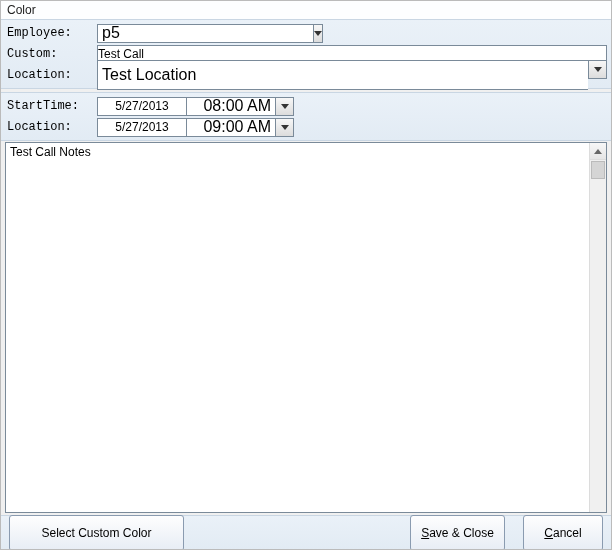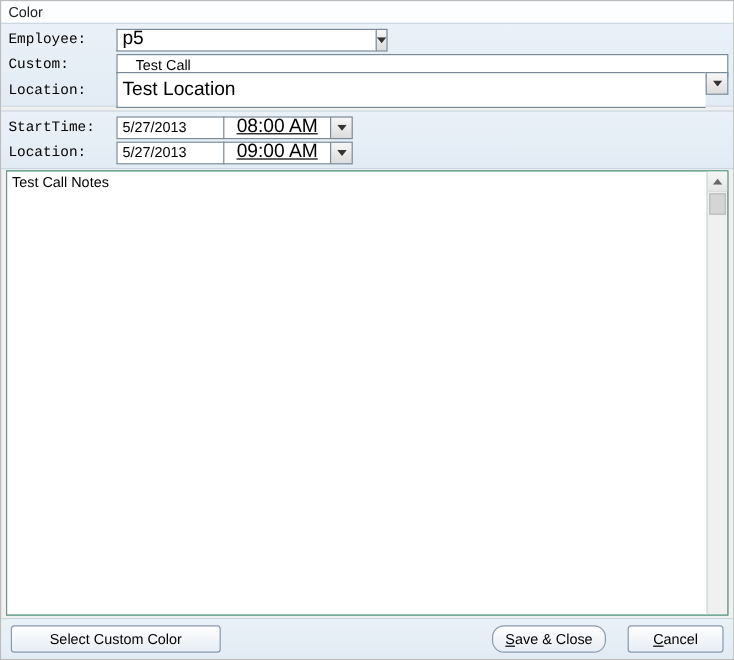--- a/index.html
+++ b/index.html
@@ -35,21 +35,21 @@
     width: 92px;
     padding-left: 2px;
     color: #000;
     font-family: Liberation Mono, monospace;
   }
   .text-input {
     flex: 1;
     height: 19px;
     border: 1px solid #7a8a99;
     background: #fff;
-    padding: 1px 15px;
+    padding: 1px 0;
     font-family: inherit;
     font-size: 12px;
     color: #000;
   }
   .combo {
     display: flex;
     flex: 1;
     height: 30px;
   }
   .combo-fixed {
@@ -79,31 +79,31 @@
   .combo-btn svg { display: block; }
   .employee-combo { width: 190px; }
   .date-input {
     width: 90px;
     height: 19px;
     border: 1px solid #7a8a99;
     background: #fff;
     padding: 1px 4px;
     font-family: inherit;
     font-size: 12px;
-    text-align: left;
+    text-align: center;
   }
   .time-combo { width: 108px; margin-left: -1px; }
-  .time-combo .combo-input { width: 82px; text-align: center; text-decoration: underline; }
+  .time-combo .combo-input { width: 82px; text-align: right; }
   .gap-section { height: 3px; background: #f0f0f0; }
   .notes-wrap {
     position: relative;
     margin: 1px 4px 2px 4px;
     height: 371px;
     border: 1px solid #7a8a99;
-    background: #22c55e;
+    background: #fde047;
   }
   .notes {
     width: calc(100% - 17px);
     height: 100%;
     border: none;
     resize: none;
     padding: 2px 4px;
     font-family: inherit;
     font-size: 12px;
     color: #000;
@@ -134,33 +134,33 @@
   }
   .button-bar {
     background: linear-gradient(#eaf1f8, #e2ebf4);
     border-top: 1px solid #c9d6e3;
     height: 34px;
     display: flex;
     align-items: center;
     padding: 0 8px;
   }
   .btn {
-    height: 23px;
+    height: 36px;
     border: 1px solid #8a9bb0;
     border-radius: 3px;
     background: linear-gradient(#fefefe, #e7edf5);
     padding: 0 10px;
     font-family: inherit;
     font-size: 12px;
     cursor: pointer;
     color: #000;
   }
   .spacer { flex: 1; }
   .btn + .btn { margin-left: 18px; }
-  .btn.save { min-width: 95px; border-radius: 10px; }
+  .btn.save { min-width: 95px; }
   .btn.cancel { min-width: 80px; }
   .btn.color { min-width: 175px; text-align: center; }
   .underline-first::first-letter { text-decoration: underline; }
 </style>
 </head>
 <body>
 
 <div class="titlebar">Color</div>
 
 <div class="form-section">

